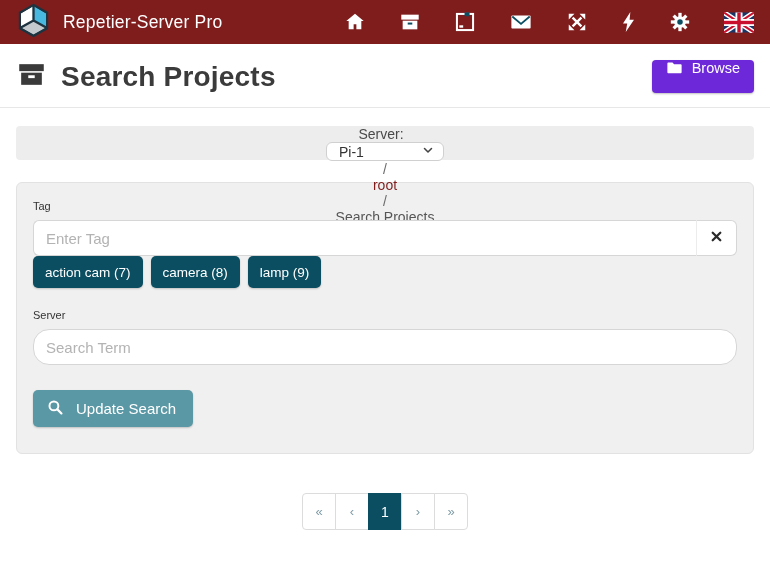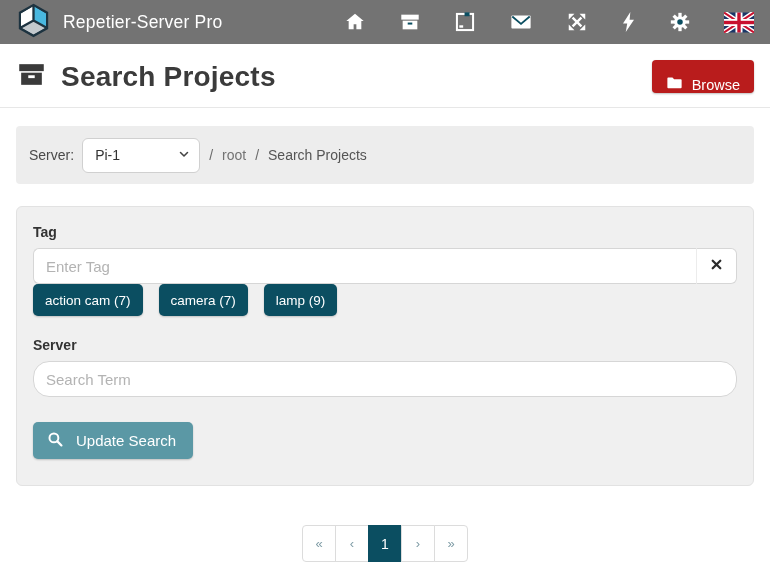--- a/index.html
+++ b/index.html
@@ -7,21 +7,21 @@
   body {
     font-family: "Liberation Sans", sans-serif;
     background: #ffffff;
     overflow: hidden;
     color: #3b3b3b;
   }
 
   
   .navbar {
     height: 44px;
-    background: #737373;
+    background: #7f1d1d;
     display: flex;
     align-items: center;
     padding: 0 16px;
   }
   .brand {
     display: flex;
     align-items: center;
     gap: 12px;
     cursor: pointer;
   }
@@ -49,78 +49,79 @@
   }
   .page-title-wrap { display: flex; align-items: center; gap: 14px; }
   .page-title {
     font-size: 28px;
     font-weight: 600;
     color: #3b3b3b;
     letter-spacing: 0.2px;
   }
   .browse-btn {
     margin-left: auto;
-    background: #b91c1c;
+    background: #6d28d9;
     color: #ffffff;
     border: none;
     border-radius: 4px;
     height: 33px;
     padding: 0 14px;
     font-size: 14.5px;
     display: inline-flex;
-    align-items: flex-end;
+    align-items: flex-start;
     gap: 9px;
     cursor: pointer;
     box-shadow: 0 1px 2px rgba(0,0,0,0.25);
     font-family: "Liberation Sans", sans-serif;
   }
 
   
   .breadcrumb-bar {
     margin: 18px 16px 0 16px;
     background: #ededed;
     border-radius: 4px;
-    height: 58px;
-    display: flex;
-    align-items: center;
-    padding: 0 13px;
+    height: 34px;
+    display: flex;
+    align-items: center;
+    padding: 0 20px;
     font-size: 14px;
     color: #555555;
+    flex-direction: column;
   }
   .server-label { margin-right: 8px; color: #4a4a4a; }
   .server-select {
     width: 118px;
     height: 35px;
     background: #ffffff;
     border: 1px solid #d0d0d0;
     border-radius: 6px;
     display: flex;
     align-items: center;
     justify-content: space-between;
     padding: 0 8px 0 12px;
     cursor: pointer;
     color: #333333;
     gap: 44px;
   }
   .crumb-sep { margin: 0 9px; color: #6b6b6b; }
-  .crumb-link { color: #737373; text-decoration: none; cursor: pointer; }
+  .crumb-link { color: #7f1d1d; text-decoration: none; cursor: pointer; }
   .crumb-current { color: #555555; }
 
   
   .card {
     margin: 22px 16px 0 16px;
     background: #f0f0f0;
     border: 1px solid #e2e2e2;
     border-radius: 6px;
     padding: 17px 16px 26px 16px;
   }
   .field-label {
     display: block;
-    font-size: 14px;
-    font-weight: 700;
+    font-size: 11px;
+    font-weight: 400;
     color: #333333;
     margin-bottom: 8px;
   }
   .input-group { display: flex; height: 24px; }
   .text-input {
     flex: 1;
     height: 36px;
     border: 1px solid #d6d6d6;
     border-radius: 16px;
     background: #ffffff;
@@ -137,21 +138,21 @@
     height: 36px;
     background: #ffffff;
     border: 1px solid #d6d6d6;
     border-left: 1px solid #ececec;
     border-radius: 0 6px 6px 0;
     display: flex;
     align-items: center;
     justify-content: center;
     cursor: pointer;
   }
-  .tag-row { display: flex; gap: 16px; margin: 12px 0 21px 0; align-items: flex-end; }
+  .tag-row { display: flex; gap: 8px; margin: 12px 0 21px 0; align-items: flex-end; }
   .tag-btn {
     background: #0b4e61;
     color: #ffffff;
     border: none;
     border-radius: 5px;
     padding: 0 12px;
     height: 32px;
     font-size: 13.5px;
     cursor: pointer;
     box-shadow: 0 1px 2px rgba(0,0,0,0.2);
@@ -334,21 +335,21 @@
     <button class="clear-btn">
       <span>
         <svg width="13" height="13" viewBox="0 0 24 24" fill="none" stroke="#2b2b2b" stroke-width="4.2" stroke-linecap="round">
           <path d="M5 5 L19 19 M19 5 L5 19"></path>
         </svg>
       </span>
     </button>
   </div>
   <div class="tag-row">
     <button class="tag-btn">action cam (7)</button>
-    <button class="tag-btn">camera (7)</button>
+    <button class="tag-btn">camera (8)</button>
     <button class="tag-btn">lamp (9)</button>
   </div>
   <label class="field-label">Server</label>
   <div class="search-input-row">
     <input class="text-input" type="text" style="width: 100%;" placeholder="Search Term">
   </div>
   <button class="update-btn">
     <span>
       <svg width="19" height="19" viewBox="0 0 24 24">
         <circle cx="10" cy="10" r="5.6" fill="none" stroke="#ffffff" stroke-width="2.5"></circle>

